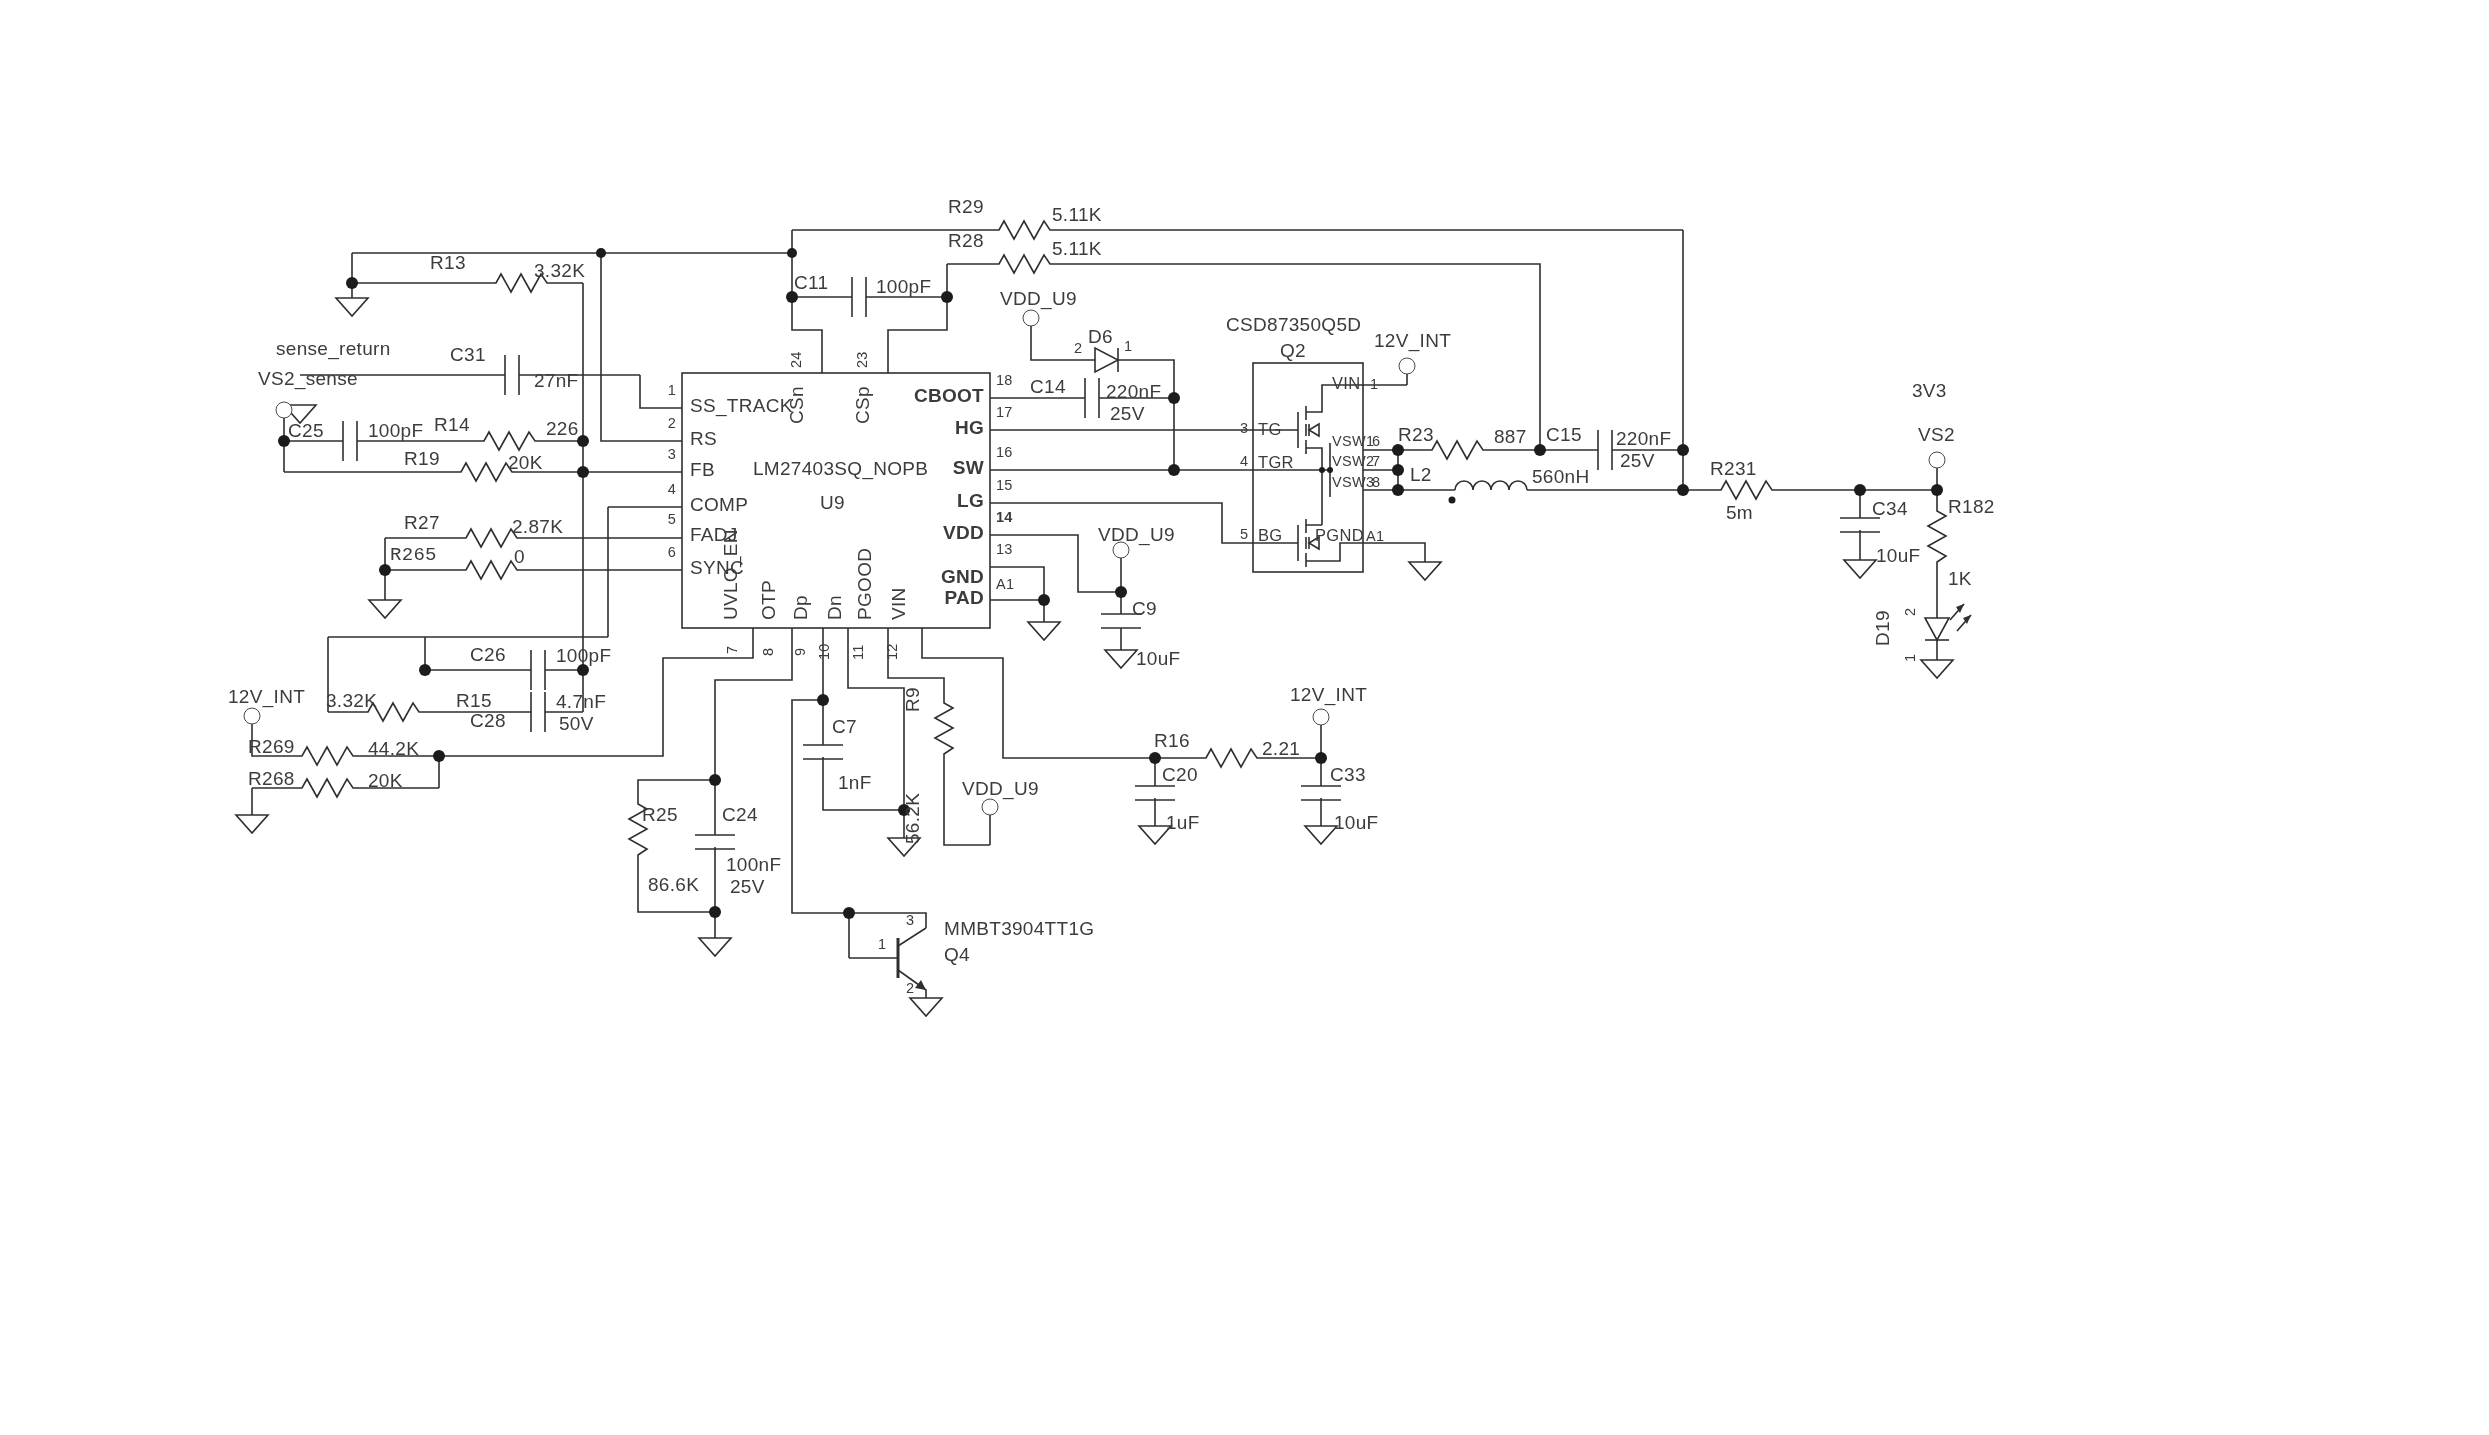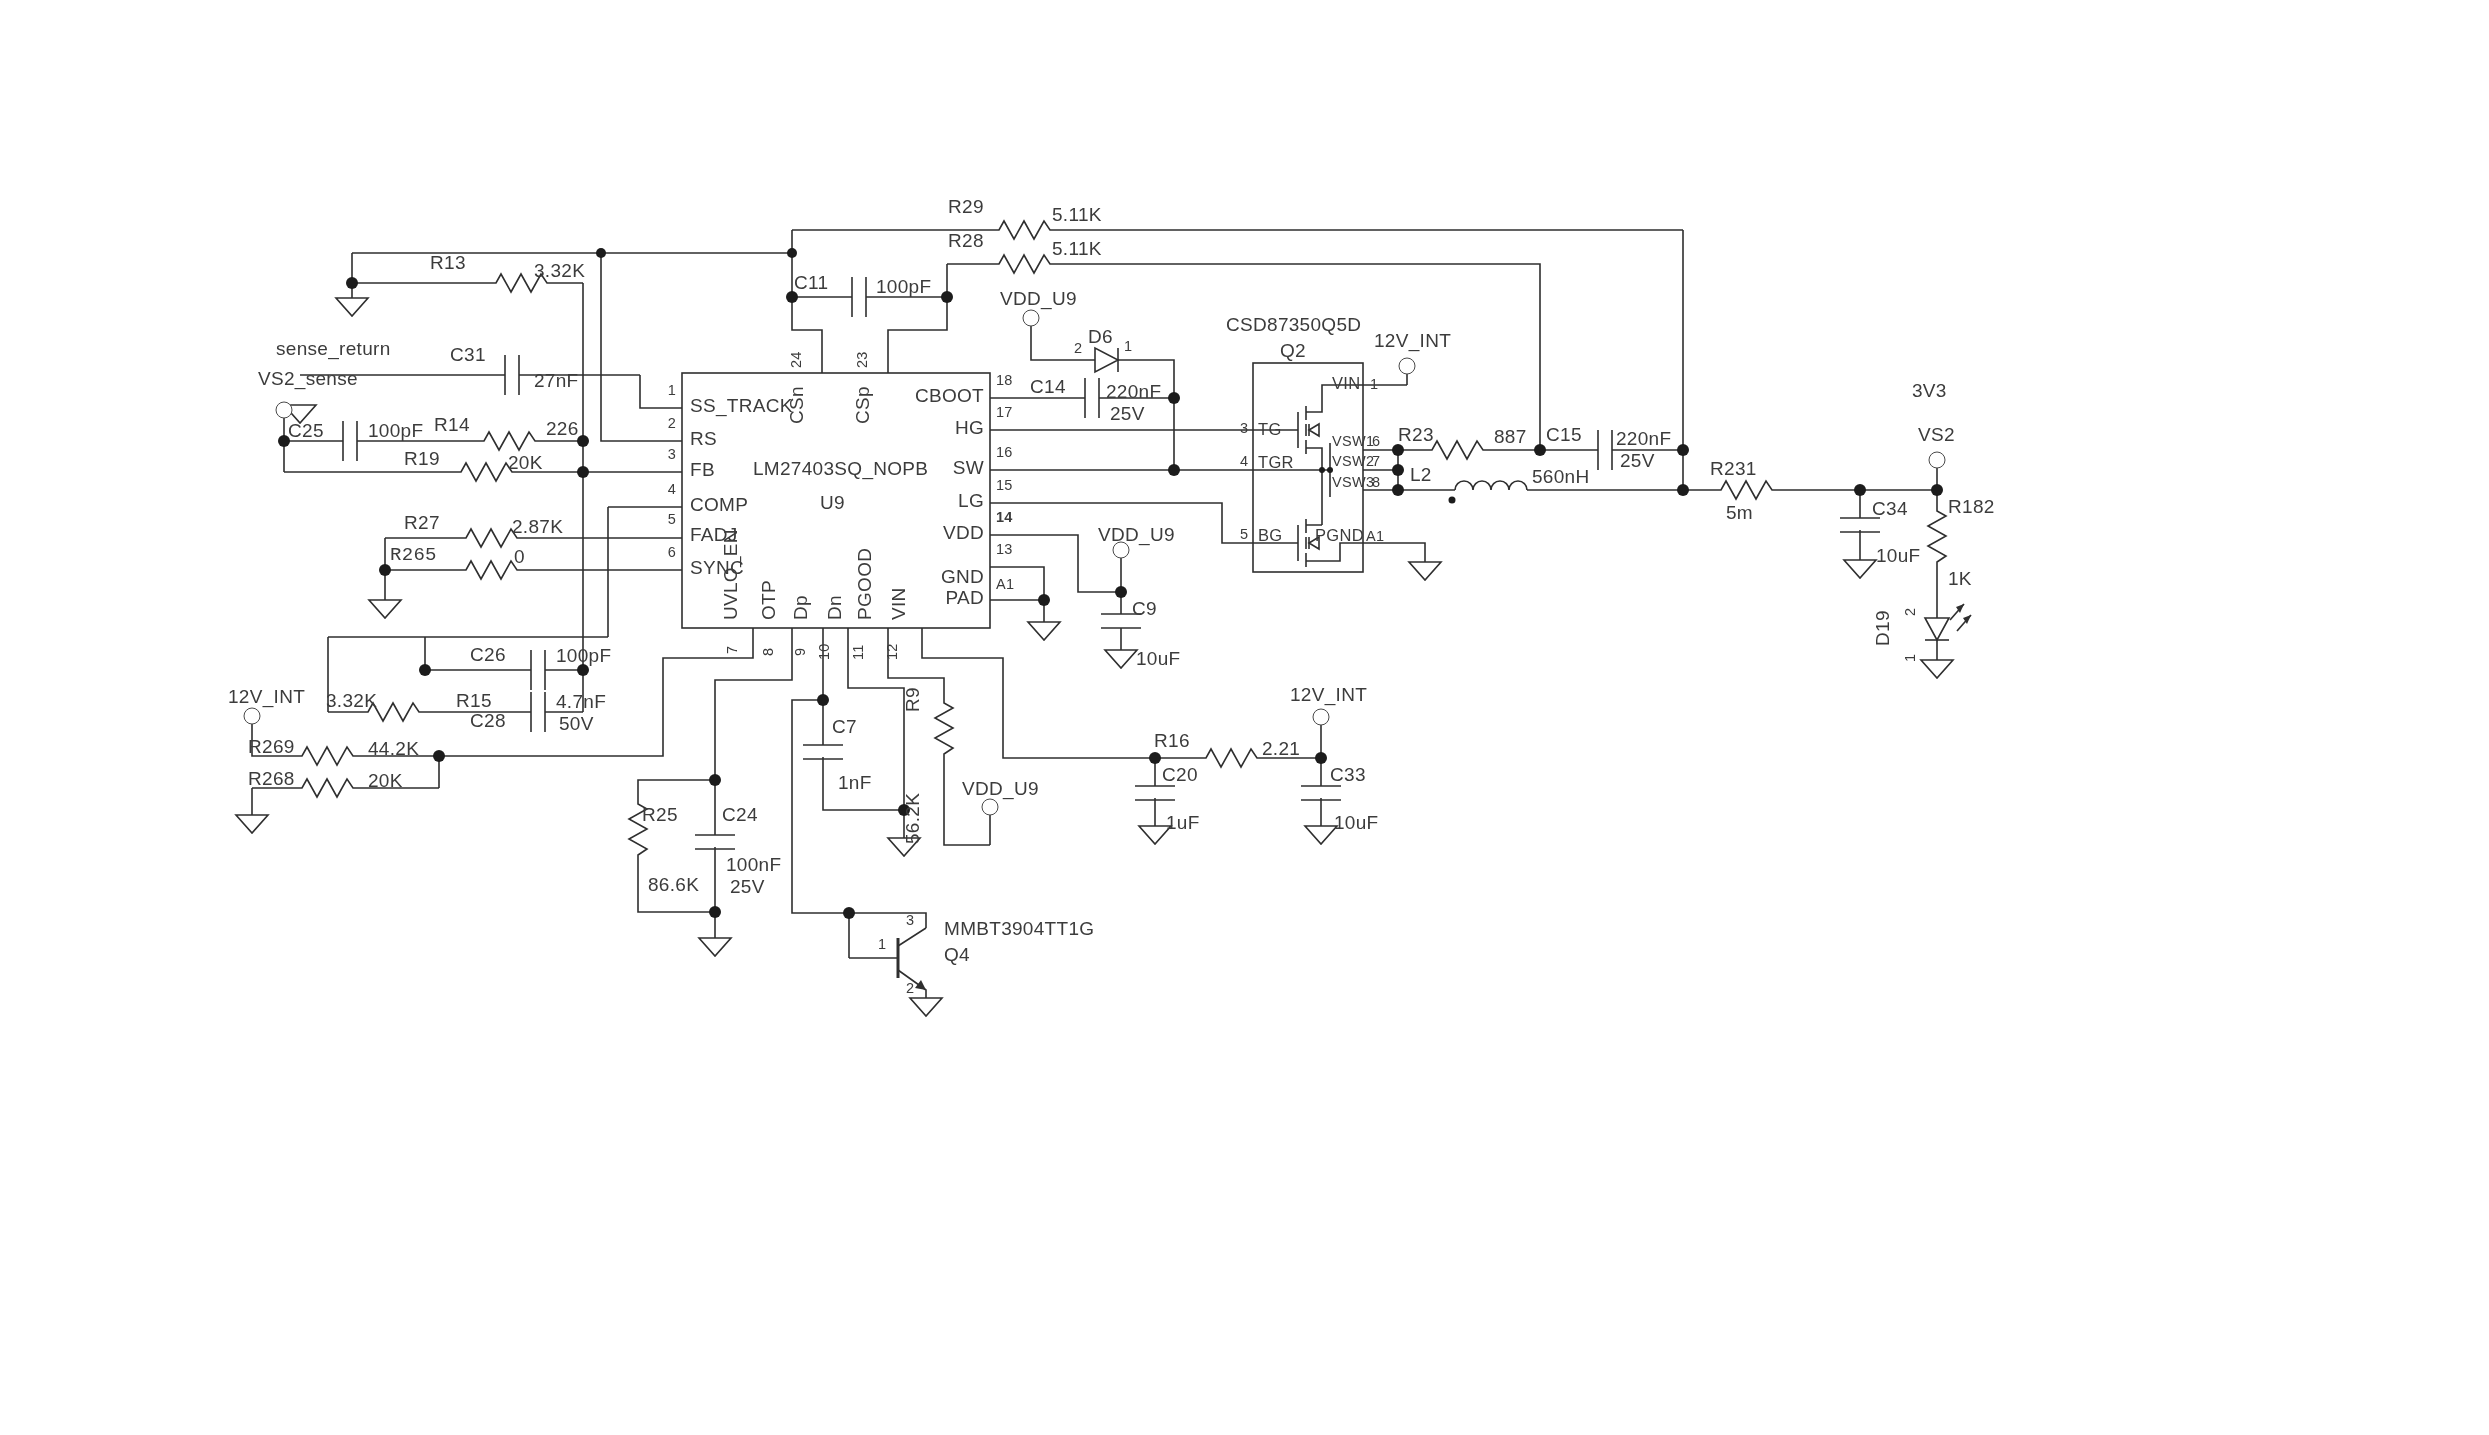--- a/index.html
+++ b/index.html
@@ -4,21 +4,21 @@
 <title>Schematic</title>
 <style>
   html,body{margin:0;padding:0;background:#ffffff;}
   #canvas{position:relative;width:2489px;height:1435px;background:#ffffff;overflow:hidden;
           font-family:"Liberation Sans", sans-serif;}
   #gfx{position:absolute;left:0;top:0;}
   #labels span{position:absolute;color:#3c3c3c;font-size:19px;line-height:22px;
                white-space:pre;letter-spacing:0.3px;}
   #labels span.ns{font-size:14.5px;line-height:16px;}
   #labels span.pm{font-size:16.5px;line-height:19px;}
-  #labels span.ra{transform:translateX(-100%);}
+  #labels span.ra{transform:translateX(-100%);font-weight:bold;}
   #labels span.nsra{font-size:14.5px;line-height:16px;transform:translateX(-100%);}
   #labels span.v{transform-origin:0 100%;transform:rotate(-90deg);}
   #labels span.vs{font-size:14.5px;line-height:16px;transform-origin:0 100%;transform:rotate(-90deg);}
   svg line,svg path,svg polyline,svg rect{stroke:#2f2f2f;stroke-width:1.6;fill:none;}
   svg polygon{stroke:#2f2f2f;stroke-width:1.6;fill:none;}
   svg .dot{fill:#1c1c1c;stroke:none;}
   svg .port{fill:#ffffff;stroke:#4a4a4a;}
   svg .gndt{stroke:#4f4f4f;}
   svg .fillp{fill:#2f2f2f;stroke:none;}
   svg .thick{stroke-width:3;}

